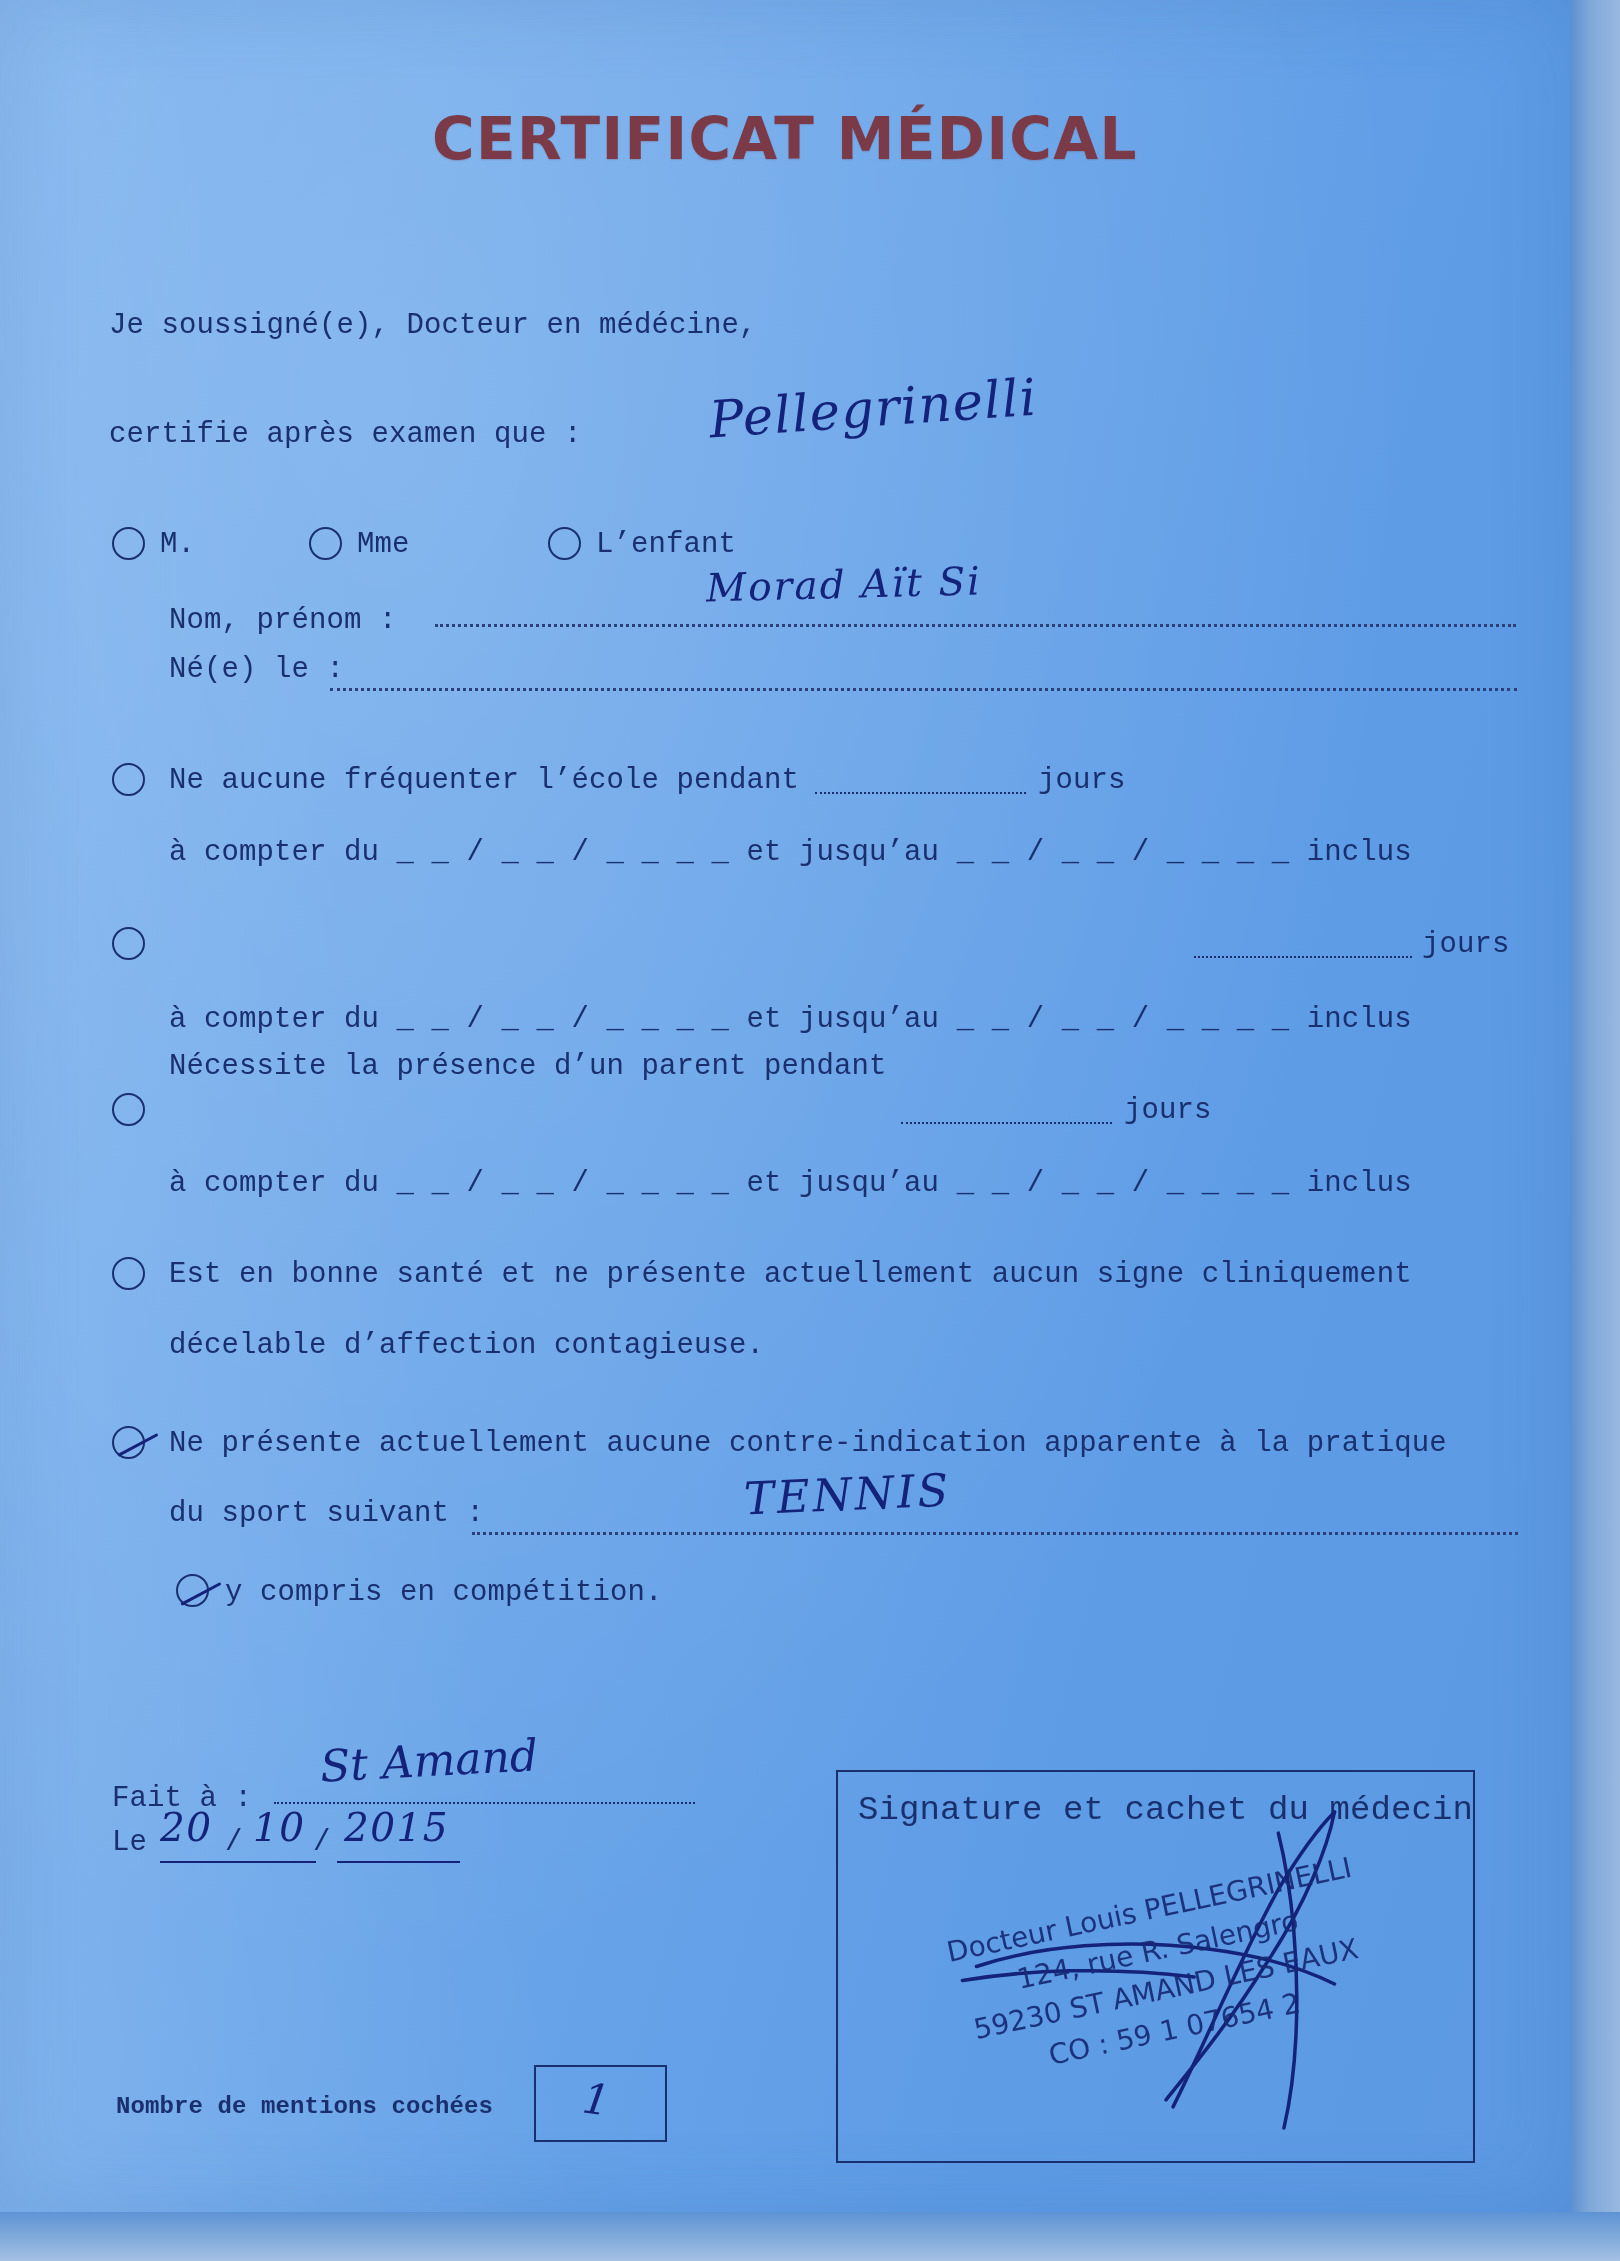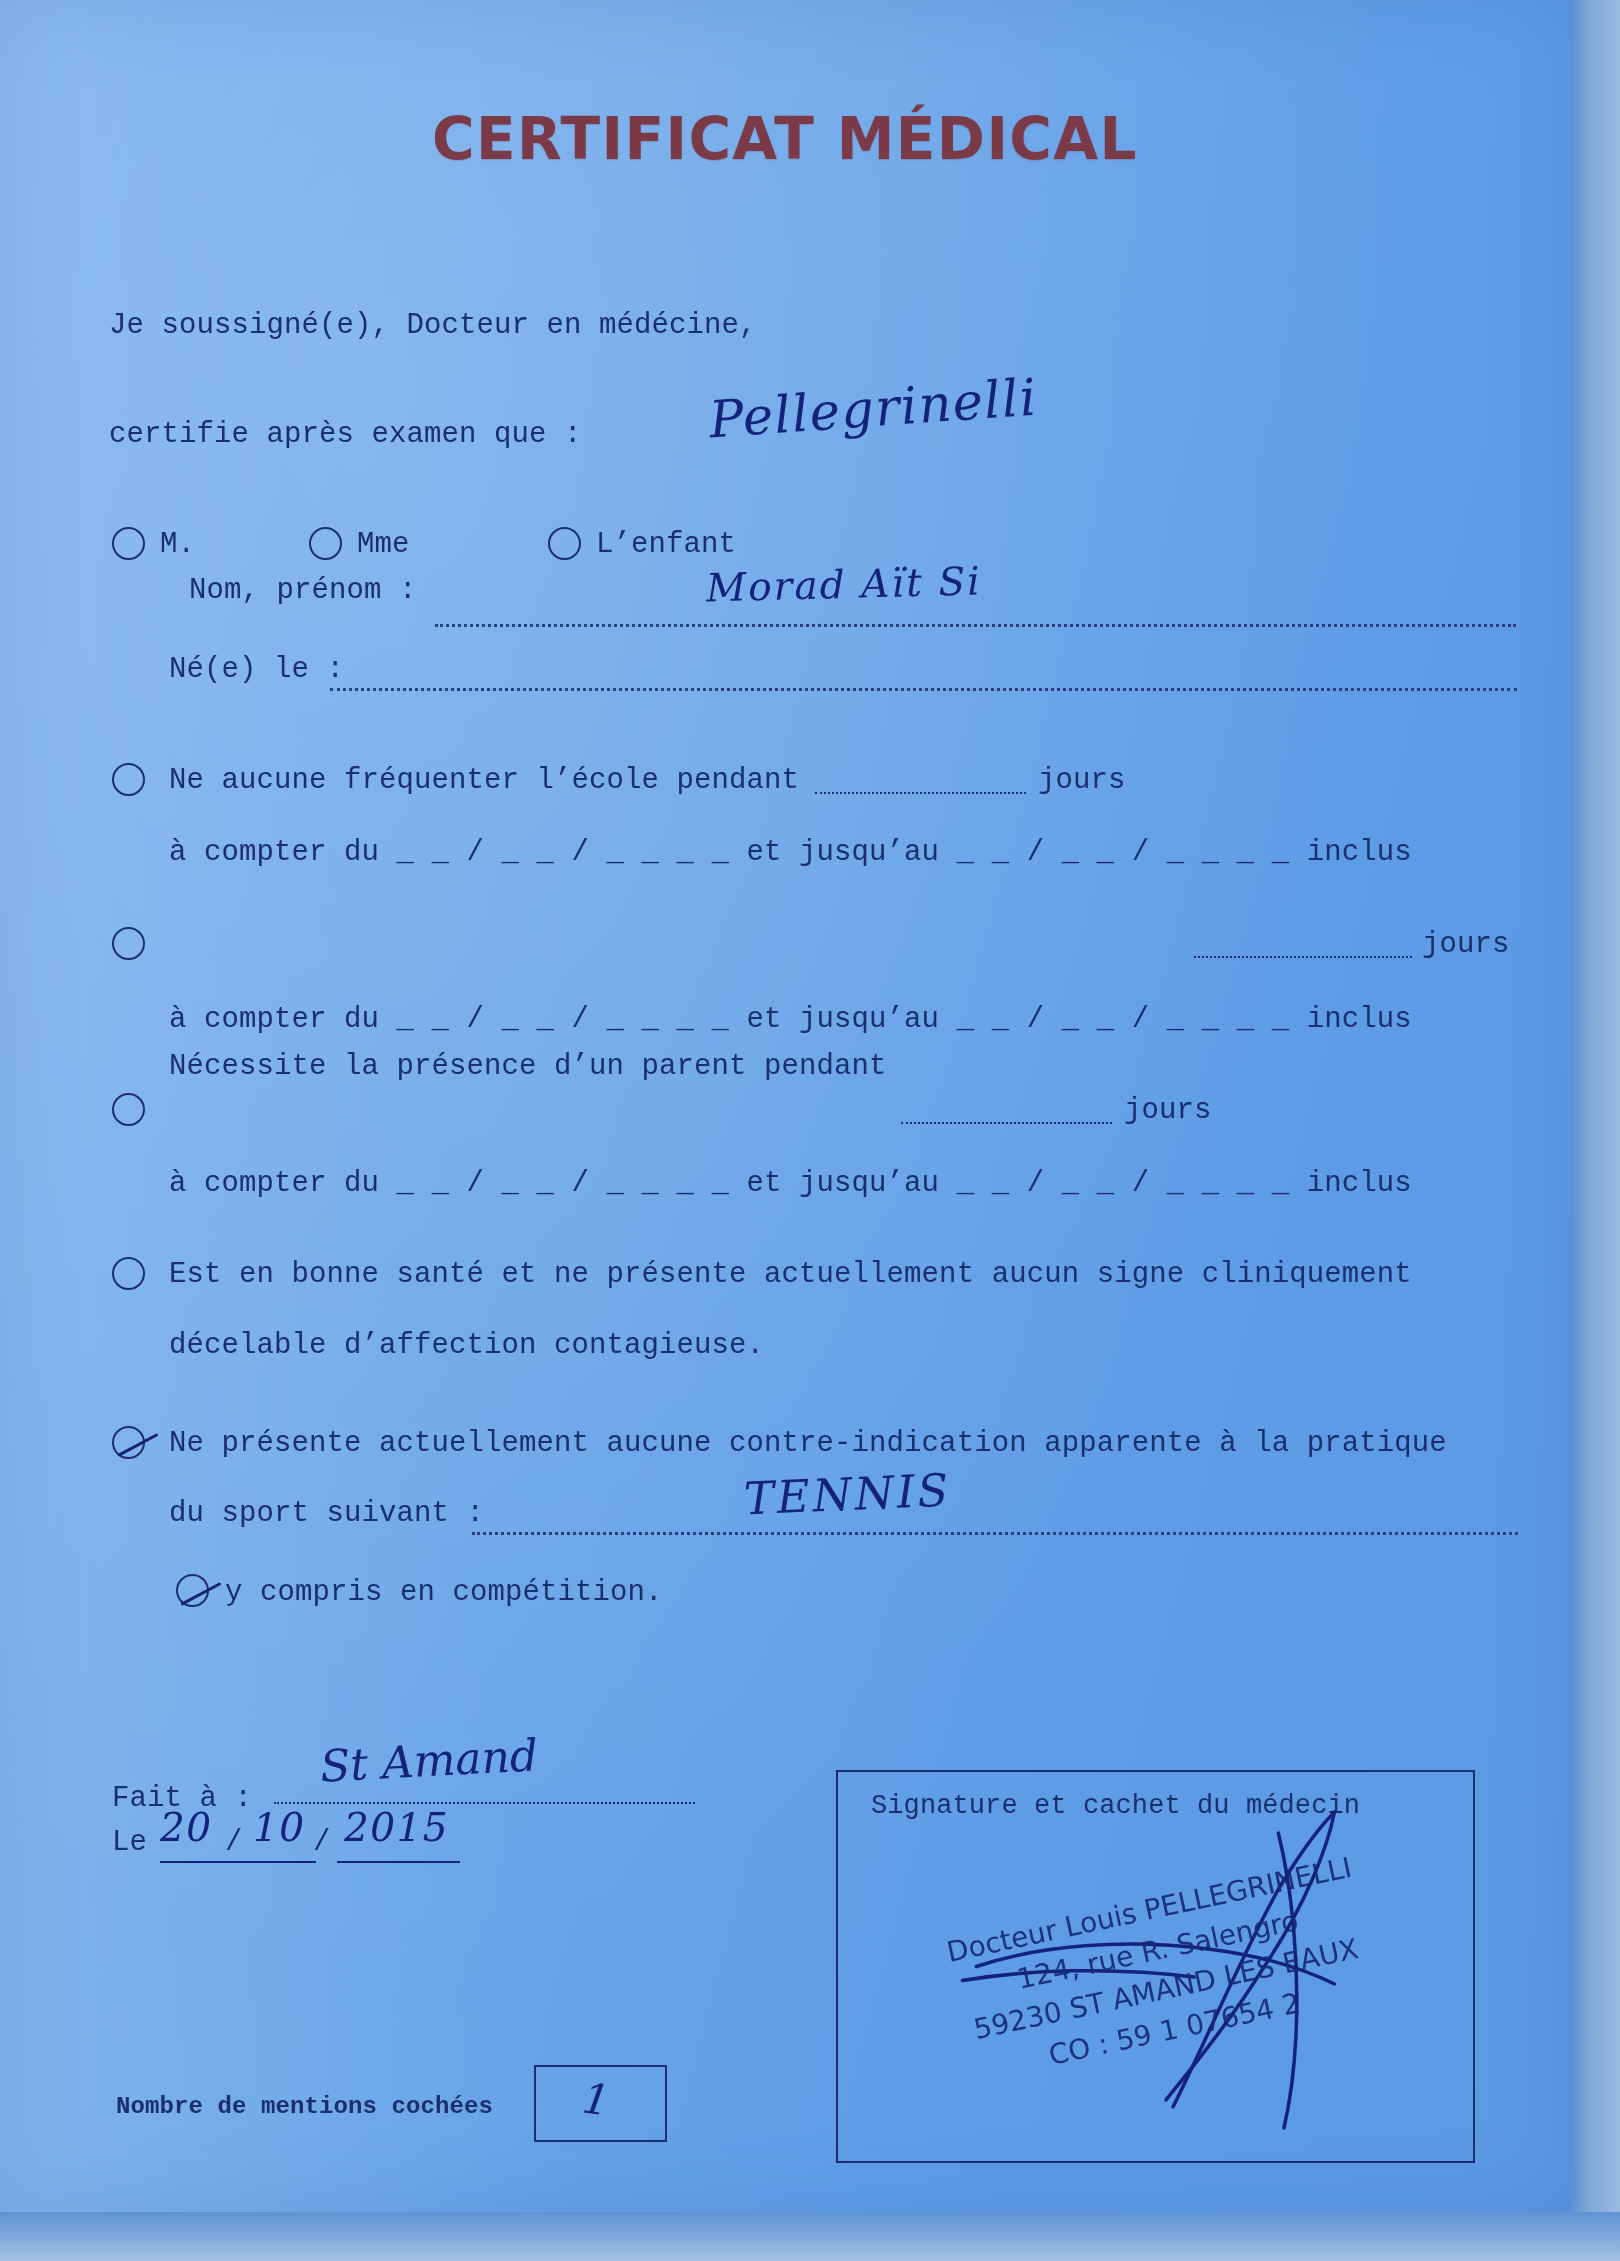--- a/index.html
+++ b/index.html
@@ -183,21 +183,21 @@
 
   <div class="circle" style="left:112px; top:527px;"></div>
   <div class="txt" style="left:160px; top:528px;">M.</div>
 
   <div class="circle" style="left:309px; top:527px;"></div>
   <div class="txt" style="left:357px; top:528px;">Mme</div>
 
   <div class="circle" style="left:548px; top:527px;"></div>
   <div class="txt" style="left:596px; top:528px;">L’enfant</div>
 
-  <div class="txt" style="left:169px; top:574px;margin-left:20px;">Nom, prénom :</div>
+  <div class="txt" style="left:169px; top:604px;">Nom, prénom :</div>
   <div class="dots fine" style="left:435px; top:624px; width:1081px;"></div>
   <div class="hw nom" style="left:706px; top:562px;">Morad   Aït Si</div>
 
   <div class="txt" style="left:169px; top:653px;">Né(e) le :</div>
   <div class="dots fine" style="left:330px; top:688px; width:1187px;"></div>
 
   <div class="circle" style="left:112px; top:763px;"></div>
   <div class="txt" style="left:169px; top:764px;">Ne aucune fréquenter l’école pendant</div>
   <div class="dots" style="left:815px; top:792px; width:211px;"></div>
   <div class="txt" style="left:1038px; top:764px;">jours</div>
@@ -237,21 +237,21 @@
   <div class="hw date" style="left:160px; top:1805px;">20</div>
   <div class="txt" style="left:225px; top:1826px;">/</div>
   <div class="hw date" style="left:253px; top:1805px;">10</div>
   <div class="txt" style="left:313px; top:1826px;">/</div>
   <div class="hw date" style="left:344px; top:1805px;">2015</div>
   <div class="dots" style="left:160px; top:1861px; width:112px; border-bottom:2.8px solid #14227a;"></div>
   <div class="dots" style="left:253px; top:1861px; width:63px; border-bottom:2.8px solid #14227a;"></div>
   <div class="dots" style="left:337px; top:1861px; width:123px; border-bottom:2.8px solid #14227a;"></div>
 
   <div class="sign-box" style="left:836px; top:1770px; width:639px; height:393px;"></div>
-  <div class="txt" style="left:858px; top:1791px; font-size:27px;margin-left:13px;">Signature et cachet du médecin</div>
+  <div class="txt" style="left:858px; top:1791px; font-size:34px;">Signature et cachet du médecin</div>
 
   <svg class="signature-stroke" width="632" height="337" style="left:843px; top:1805px;" viewBox="0 0 900 480">
     <g stroke="#14227a" stroke-width="5" fill="none" stroke-linecap="round">
       <path d="M 470 430 C 520 330, 560 230, 620 120 C 650 70, 680 30, 700 10"></path>
       <path d="M 700 10 C 690 60, 660 140, 600 230 C 550 310, 500 370, 460 420"></path>
       <path d="M 190 230 C 280 200, 400 190, 520 205 C 600 215, 660 235, 700 255"></path>
       <path d="M 170 250 C 260 235, 380 230, 500 245"></path>
       <path d="M 620 40 C 640 120, 650 230, 645 330 C 642 390, 635 430, 628 460"></path>
     </g>
   </svg>

